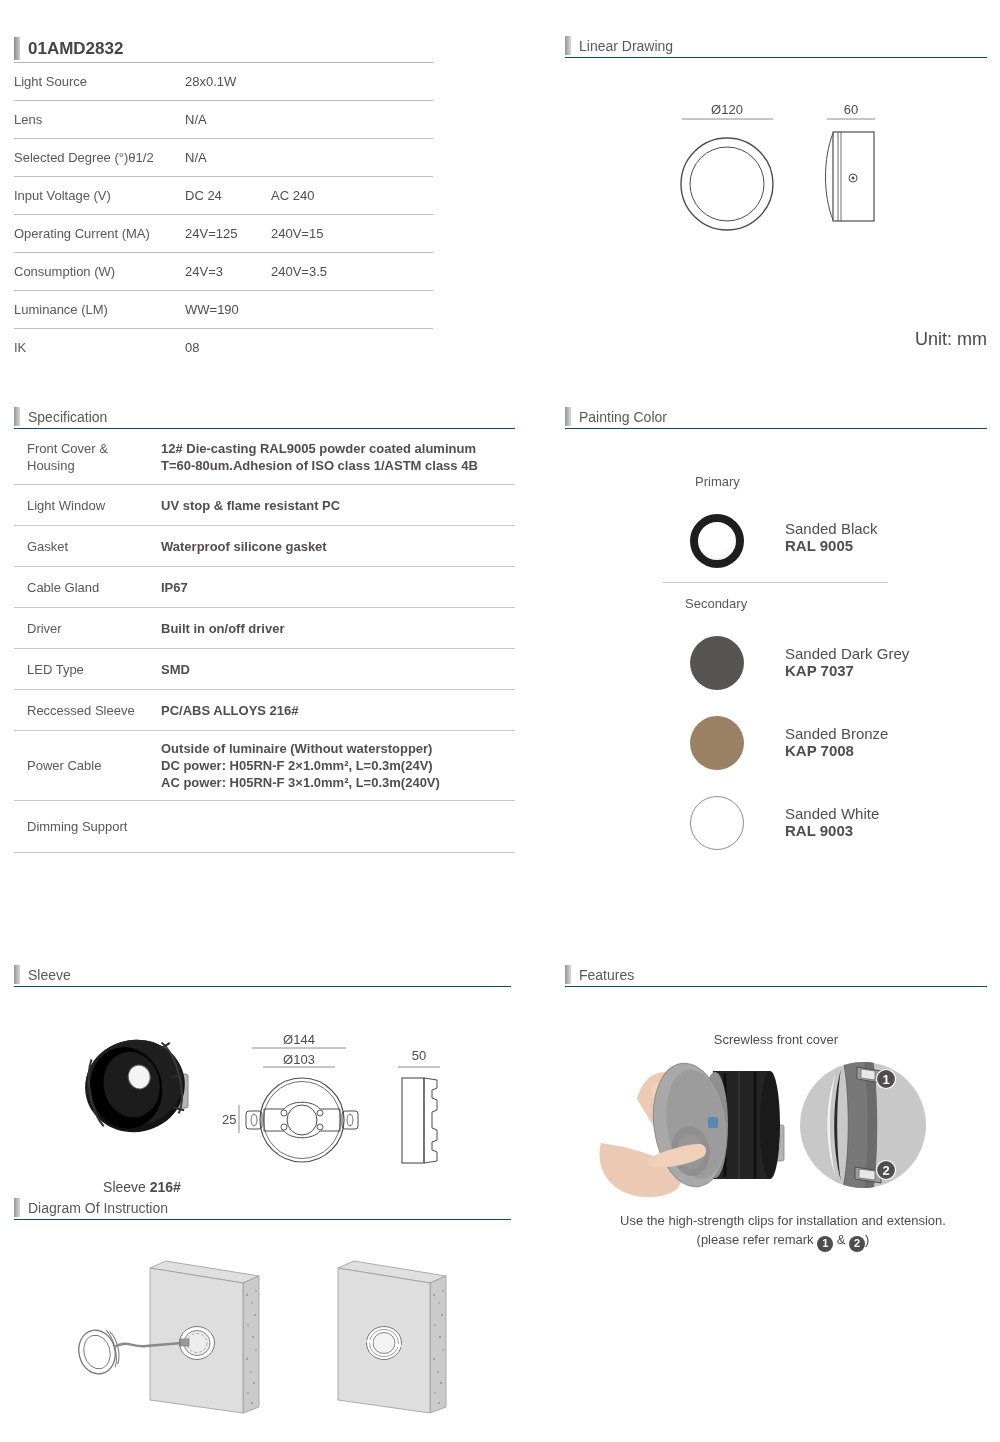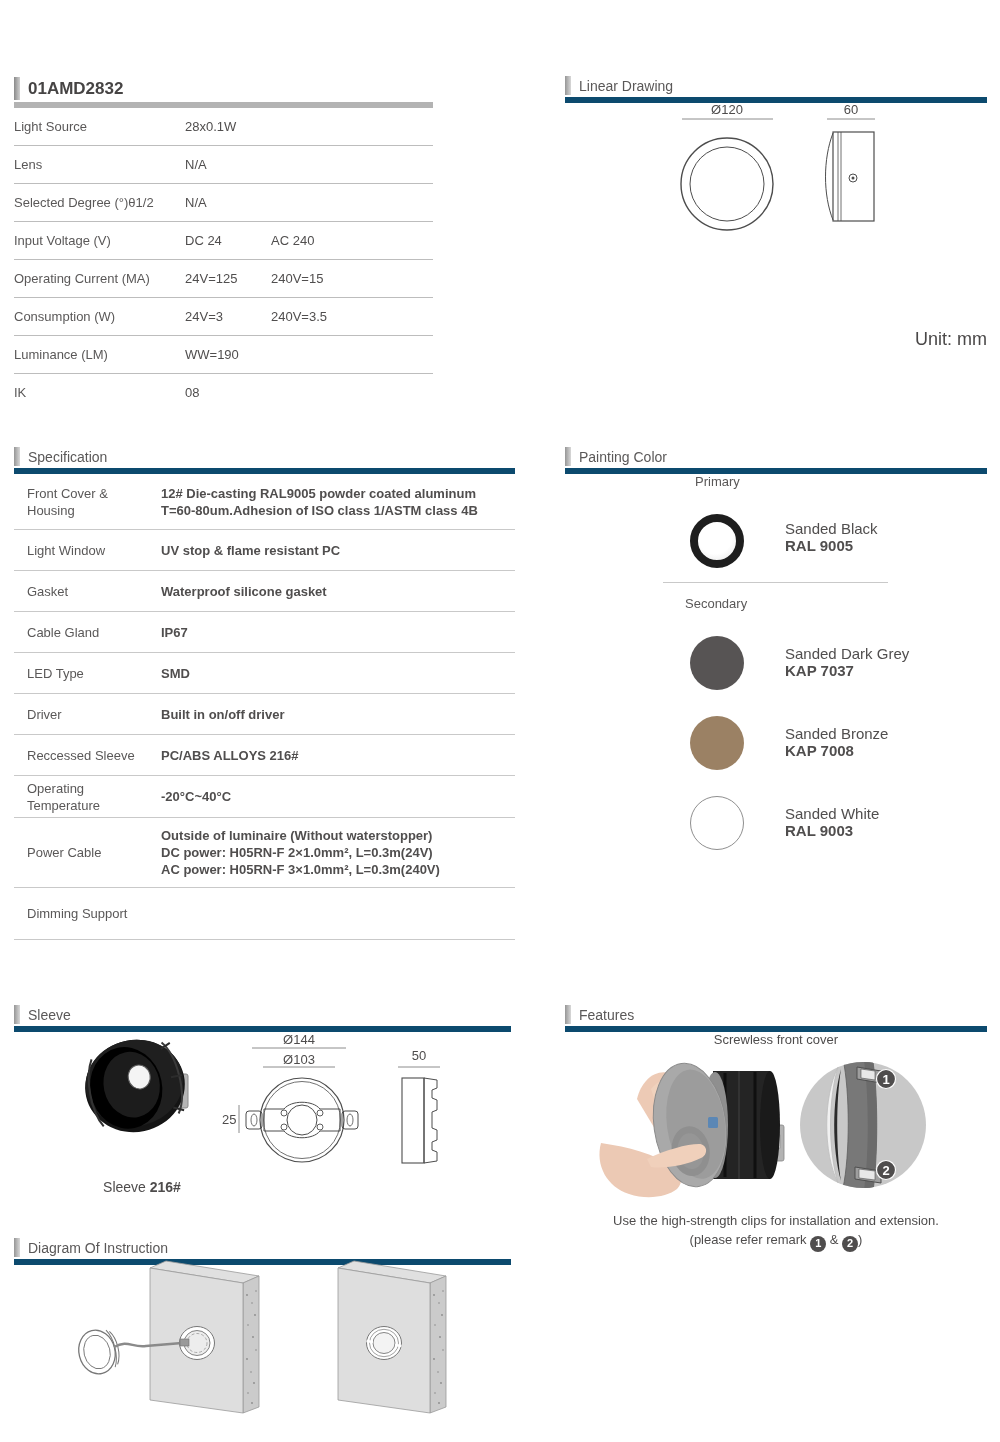--- a/index.html
+++ b/index.html
@@ -1,21 +1,21 @@
 <!DOCTYPE html>
 <html><head>
 <meta charset="utf-8">
 <style>
   html,body{margin:0;padding:0;background:#ffffff;}
   .sheet{position:relative;width:1000px;height:1442px;background:#fff;overflow:hidden;
          font-family:"Liberation Sans","DejaVu Sans",sans-serif;color:#595757;}
   .sec{position:absolute;}
 
   
-  .sec-head{position:relative;display:flex;align-items:center;height:23px;border-bottom:6px solid #0c4a6e;margin-top:40px;}
+  .sec-head{position:relative;display:flex;align-items:center;height:23px;border-bottom:1px solid #0c4a6e;}
   .sec-head .bar{width:6px;height:19px;background:linear-gradient(90deg,#969696,#d8d8d8);margin-right:8px;}
   .sec-head .sec-title{font-size:14px;color:#5a5858;}
   .sec-head.product{height:27px;border-bottom-color:#b3b3b3;}
   .sec-head.product .bar{height:23px;background:linear-gradient(90deg,#8a8a8a,#cfcfcf);}
   .sec-head.product .sec-title{font-size:17px;font-weight:bold;color:#464444;}
 
   
   .kv-row{display:flex;align-items:center;height:37px;border-bottom:1px solid #bdbdbd;font-size:13px;}
   .kv-row:last-child{border-bottom:none;}
   .kv-label{width:171px;color:#5a5858;}
@@ -40,21 +40,21 @@
   .paint-divider{position:absolute;left:98px;width:225px;border-top:1px solid #c9c9c9;}
 
   
   .unit-label{position:absolute;right:0;top:295px;font-size:18px;color:#4a4848;}
 
   
   .sleeve-caption{position:absolute;left:43px;top:180px;width:170px;text-align:center;font-size:14px;color:#4e4c4c;margin-top:36px;}
 
   
   .feat-subtitle{position:absolute;top:69px;left:0;width:100%;text-align:center;font-size:13px;color:#4e4c4c;}
-  .feat-caption{position:absolute;top:248px;left:0;width:100%;text-align:center;font-size:13px;color:#4e4c4c;line-height:19px;}
+  .feat-caption{position:absolute;top:248px;left:7px;width:100%;text-align:center;font-size:13px;color:#4e4c4c;line-height:19px;}
   .badge-inline{display:inline-flex;width:16px;height:16px;border-radius:50%;background:#4f4d4d;color:#fff;
                 font-size:11px;font-weight:bold;align-items:center;justify-content:center;vertical-align:-3px;}
 
   svg .dim{font-size:13px;fill:#4e4c4c;}
   svg .dimline{stroke:#8c8c8c;stroke-width:1;}
   svg .draw{stroke:#4d4d4d;fill:none;}
 </style>
 </head>
 <body>
 
@@ -145,34 +145,30 @@
     </div>
     <div class="spec-row mh40">
       <div class="spec-label">Gasket</div>
       <div class="spec-value">Waterproof silicone gasket</div>
     </div>
     <div class="spec-row mh40">
       <div class="spec-label">Cable Gland</div>
       <div class="spec-value">IP67</div>
     </div>
     <div class="spec-row mh40">
+      <div class="spec-label">Driver</div>
+      <div class="spec-value">Built in on/off driver</div>
+    </div>
+    <div class="spec-row mh40">
       <div class="spec-label">LED Type</div>
       <div class="spec-value">SMD</div>
     </div>
     <div class="spec-row mh40">
-      <div class="spec-label">Driver</div>
-      <div class="spec-value">Built in on/off driver</div>
-    </div>
-    <div class="spec-row mh40">
       <div class="spec-label">Reccessed Sleeve</div>
       <div class="spec-value">PC/ABS ALLOYS 216#</div>
-    </div>
-    <div class="spec-row mh41">
-      <div class="spec-label">Operating Temperature</div>
-      <div class="spec-value">-20°C~40°C</div>
     </div>
     <div class="spec-row mh69">
       <div class="spec-label">Power Cable</div>
       <div class="spec-value">Outside of luminaire (Without waterstopper)
 DC power: H05RN-F 2×1.0mm², L=0.3m(24V)
 AC power: H05RN-F 3×1.0mm², L=0.3m(240V)</div>
     </div>
     <div class="spec-row mh51">
       <div class="spec-label">Dimming Support</div>
     </div>

